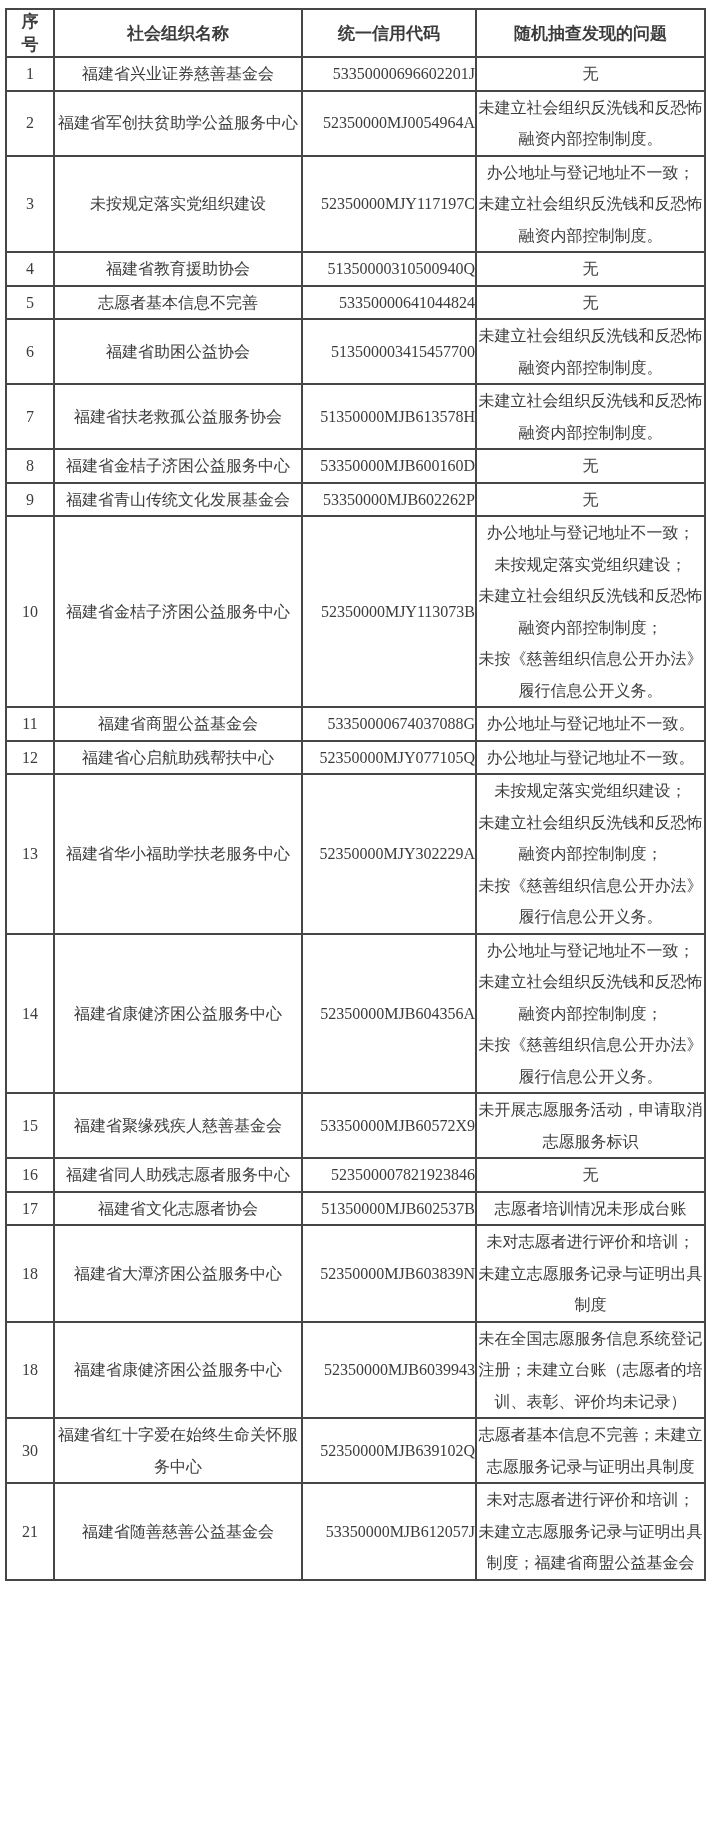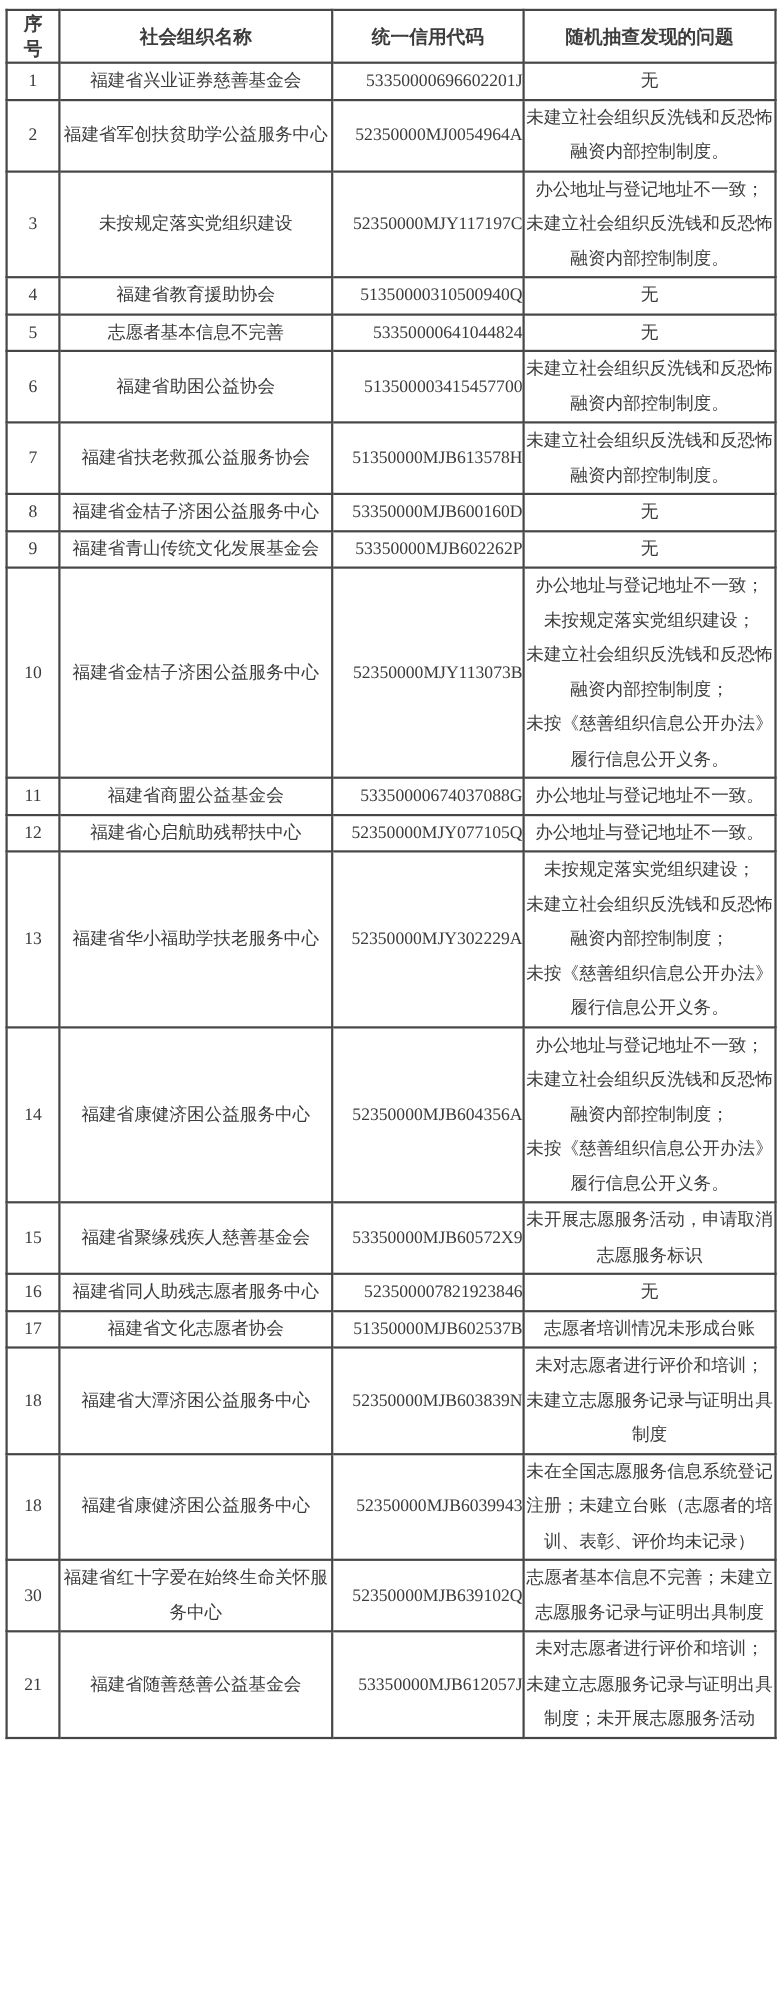--- a/index.html
+++ b/index.html
@@ -253,18 +253,18 @@
           <td class="cell-prob">
             <div class="prob-item">志愿者基本信息不完善；未建立志愿服务记录与证明出具制度</div>
           </td>
         </tr>
         <tr>
           <td class="cell-no">21</td>
           <td class="cell-name">福建省随善慈善公益基金会</td>
           <td class="cell-code">53350000MJB612057J</td>
           <td class="cell-prob">
             <div class="prob-item">未对志愿者进行评价和培训；</div>
-            <div class="prob-item">未建立志愿服务记录与证明出具制度；未开展志愿服务活动</div>
+            <div class="prob-item">未建立志愿服务记录与证明出具制度；福建省商盟公益基金会</div>
           </td>
         </tr>
       </tbody>
   </table>
 </div>
 
 </body></html>

